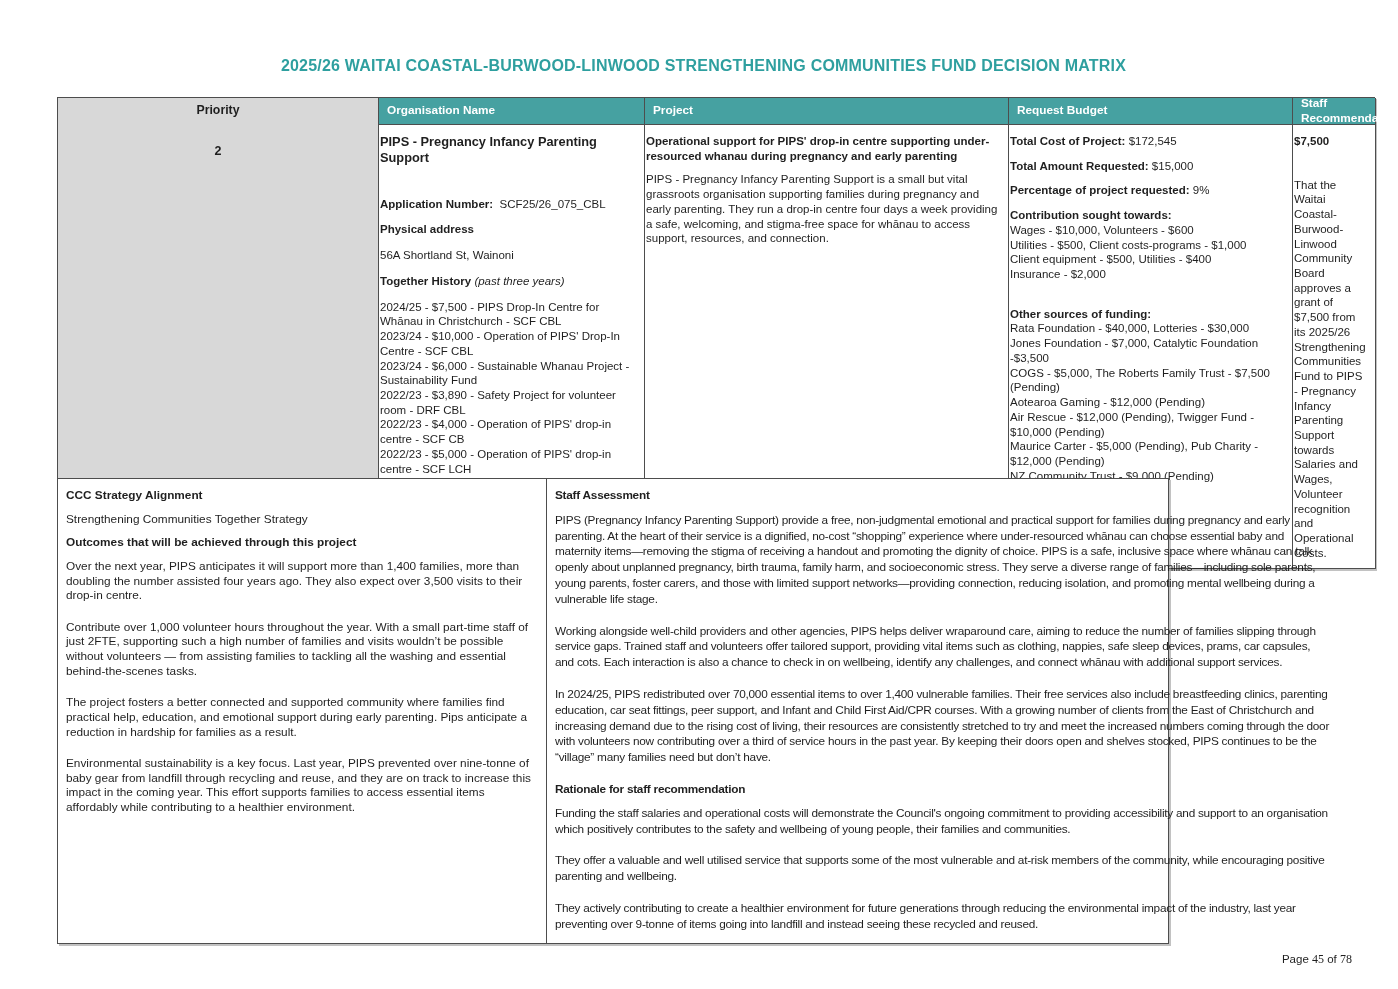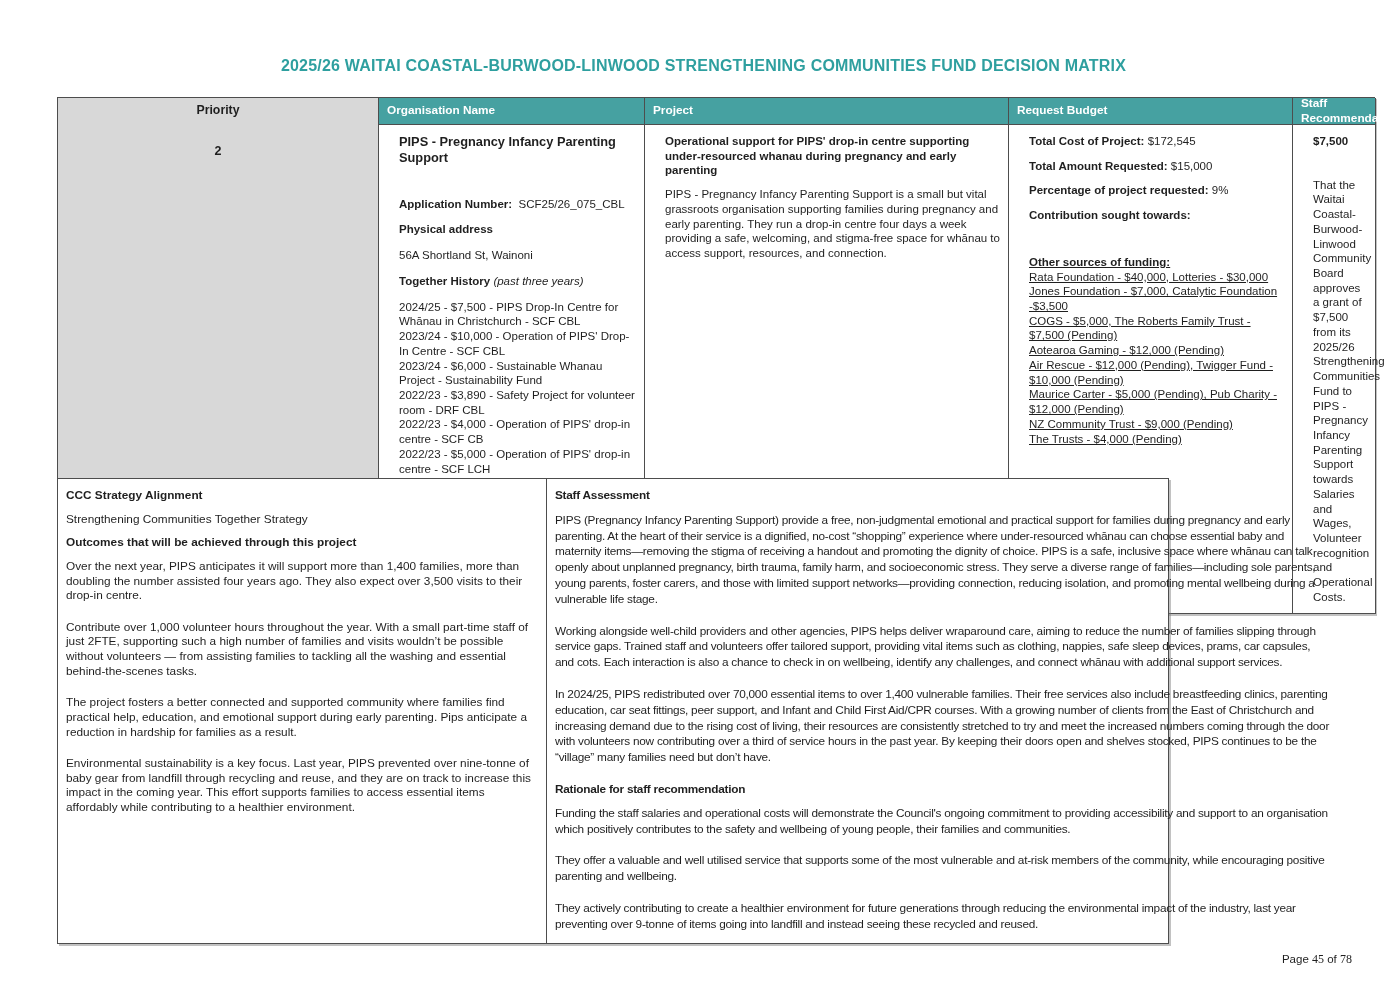--- a/index.html
+++ b/index.html
@@ -39,33 +39,33 @@
     font-size: 11.5px; line-height: 1.28;
   }
   .matrix .head {
     background: #46a1a1;
     color: #ffffff;
     font-weight: bold;
     font-size: 11.8px;
     display: flex; align-items: center;
     padding: 0 8px;
   }
-  .matrix .bodycell { padding: 9px 8px 8px 20px; min-height: 333px; }
+  .matrix .bodycell { padding: 9px 8px 8px 1px; min-height: 333px; }
 
   .org-name { font-size: 12.8px; font-weight: bold; margin-bottom: 30px; }
   .org-block { margin-bottom: 11px; }
   .lbl { font-weight: bold; }
   .note-italic { font-style: italic; text-align: center; }
   .funding-lines div { }
 
   .proj-title { font-weight: bold; margin-bottom: 9px; }
 
   .budget-block { margin-bottom: 10px; }
   .budget-lines { margin-bottom: 0; }
-  .other-funding { margin-top: 32px; text-decoration: underline; }
+  .other-funding { margin-top: 25px; }
 
   .rec-amount { font-weight: bold; margin-bottom: 29px; }
 
   .priority-cell {
     grid-row: 1 / 3;
     background: #d8d8d8;
     text-align: center;
     padding-top: 5px;
   }
   .priority-label { font-weight: bold; font-size: 12.3px; }
@@ -151,20 +151,26 @@
     </div>
     <div class="budget-block">
       <span class="lbl">Total Amount Requested:</span>
       <span>$15,000</span>
     </div>
     <div class="budget-block">
       <span class="lbl">Percentage of project requested:</span>
       <span>9%</span>
     </div>
     <div class="lbl">Contribution sought towards:</div>
+    <div class="budget-lines">
+      <div>Wages - $10,000, Volunteers - $600</div>
+      <div>Utilities - $500, Client costs-programs - $1,000</div>
+      <div>Client equipment - $500, Utilities - $400</div>
+      <div>Insurance - $2,000</div>
+    </div>
     <div class="other-funding">
       <div class="lbl">Other sources of funding:</div>
       <div>Rata Foundation - $40,000, Lotteries - $30,000</div>
       <div>Jones Foundation - $7,000, Catalytic Foundation -$3,500</div>
       <div>COGS - $5,000, The Roberts Family Trust - $7,500 (Pending)</div>
       <div>Aotearoa Gaming - $12,000 (Pending)</div>
       <div>Air Rescue - $12,000 (Pending), Twigger Fund - $10,000 (Pending)</div>
       <div>Maurice Carter - $5,000 (Pending), Pub Charity - $12,000 (Pending)</div>
       <div>NZ Community Trust - $9,000 (Pending)</div>
       <div>The Trusts - $4,000 (Pending)</div>

